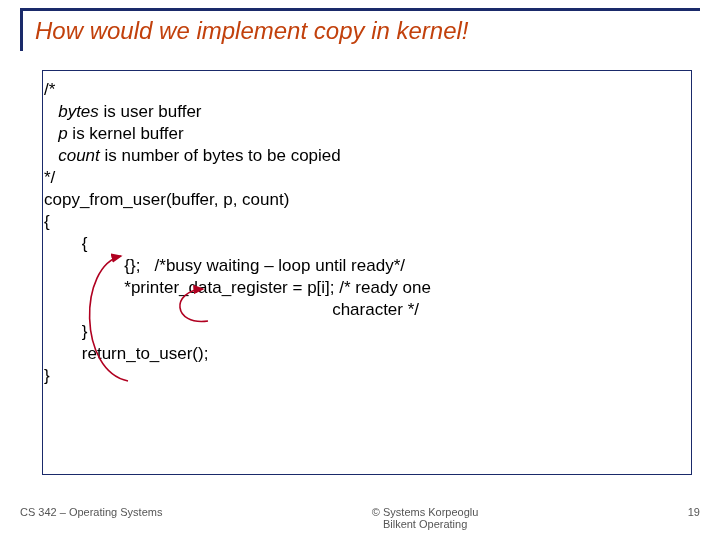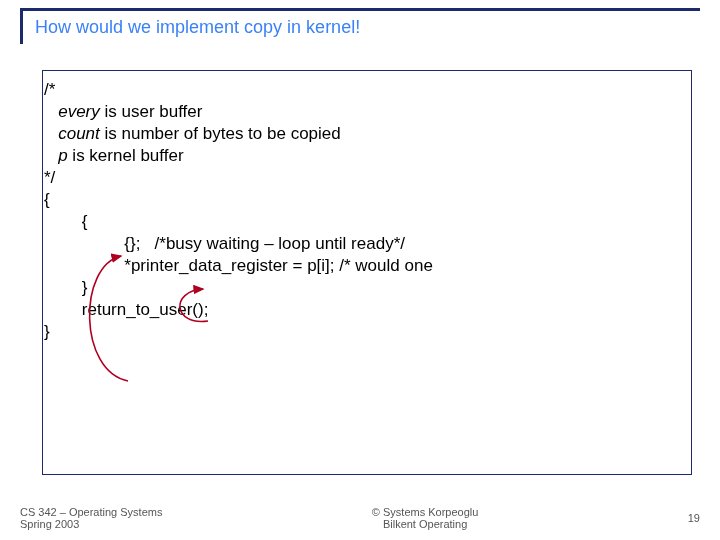--- a/index.html
+++ b/index.html
@@ -17,23 +17,24 @@
     top: 8px;
     left: 20px;
     right: 20px;
     border-top: 3px solid #1a2a6a;
   }
   .title-inner {
     border-left: 3px solid #1a2a6a;
     padding: 6px 10px 6px 12px;
   }
   .title-text {
-    font-size: 18px;
-    color: #3b82f6;
+    font-size: 24px;
+    color: #c2410c;
     font-family: Verdana, Arial, sans-serif;
+    font-style: italic;
   }
   .codebox {
     position: absolute;
     top: 70px;
     left: 42px;
     width: 650px;
     height: 405px;
     border: 1px solid #1a2a6a;
     padding: 8px 10px 8px 1px;
   }
@@ -50,66 +51,67 @@
     top: 0; left: 0;
     pointer-events: none;
   }
   .footer {
     position: absolute;
     bottom: 10px;
     left: 20px;
     right: 20px;
     display: flex;
     justify-content: space-between;
-    align-items: center;
+    align-items: flex-start;
     font-size: 11px;
     color: #555;
     font-family: Arial, sans-serif;
   }
   .footer .center { text-align: center; }
 </style>
 </head>
 <body>
 
 <div class="title-wrap">
   <div class="title-inner">
     <div class="title-text">How would we implement copy in kernel!</div>
   </div>
 </div>
 
 <div class="codebox">
   <div class="codeline"><span>/*</span></div>
-  <div class="codeline">   <span class="italic">every</span><span> is user buffer</span></div>
+  <div class="codeline">   <span class="italic">bytes</span><span> is user buffer</span></div>
+  <div class="codeline">   <span class="italic">p</span><span> is kernel buffer</span></div>
   <div class="codeline">   <span class="italic">count</span><span> is number of bytes to be copied</span></div>
-  <div class="codeline">   <span class="italic">p</span><span> is kernel buffer</span></div>
   <div class="codeline"><span>*/</span></div>
+  <div class="codeline"><span>copy_from_user(buffer, p, count)</span></div>
   <div class="codeline"><span>{</span></div>
   <div class="codeline">        <span>{</span></div>
   <div class="codeline">                 <span>{};   /*busy waiting – loop until ready*/</span></div>
-  <div class="codeline">                 <span>*printer_data_register = p[i]; /* would one</span></div>
+  <div class="codeline">                 <span>*printer_data_register = p[i]; /* ready one</span></div>
+  <div class="codeline">                                                             <span>character */</span></div>
   <div class="codeline">        <span>}</span></div>
   <div class="codeline">        <span>return_to_user();</span></div>
   <div class="codeline"><span>}</span></div>
 
   <svg class="arrows" width="650" height="405">
     <defs>
       <marker id="ah" markerWidth="8" markerHeight="8" refX="6" refY="3" orient="auto">
         <path d="M0,0 L7,3 L0,6 Z" fill="#b00020"></path>
       </marker>
     </defs>
 
     <path d="M 85 310 C 35 300, 35 195, 78 185" stroke="#b00020" stroke-width="1.6" fill="none" marker-end="url(#ah)"></path>
 
     <path d="M 165 250 C 130 255, 127 220, 160 218" stroke="#b00020" stroke-width="1.6" fill="none" marker-end="url(#ah)"></path>
   </svg>
 </div>
 
 <div class="footer">
   <div>
     <div>CS 342 – Operating Systems</div>
-    <div>Spring 2003</div>
   </div>
   <div class="center">
     <div>© Systems Korpeoglu</div>
     <div>Bilkent Operating</div>
   </div>
   <div>19</div>
 </div>
 
 </body></html>

